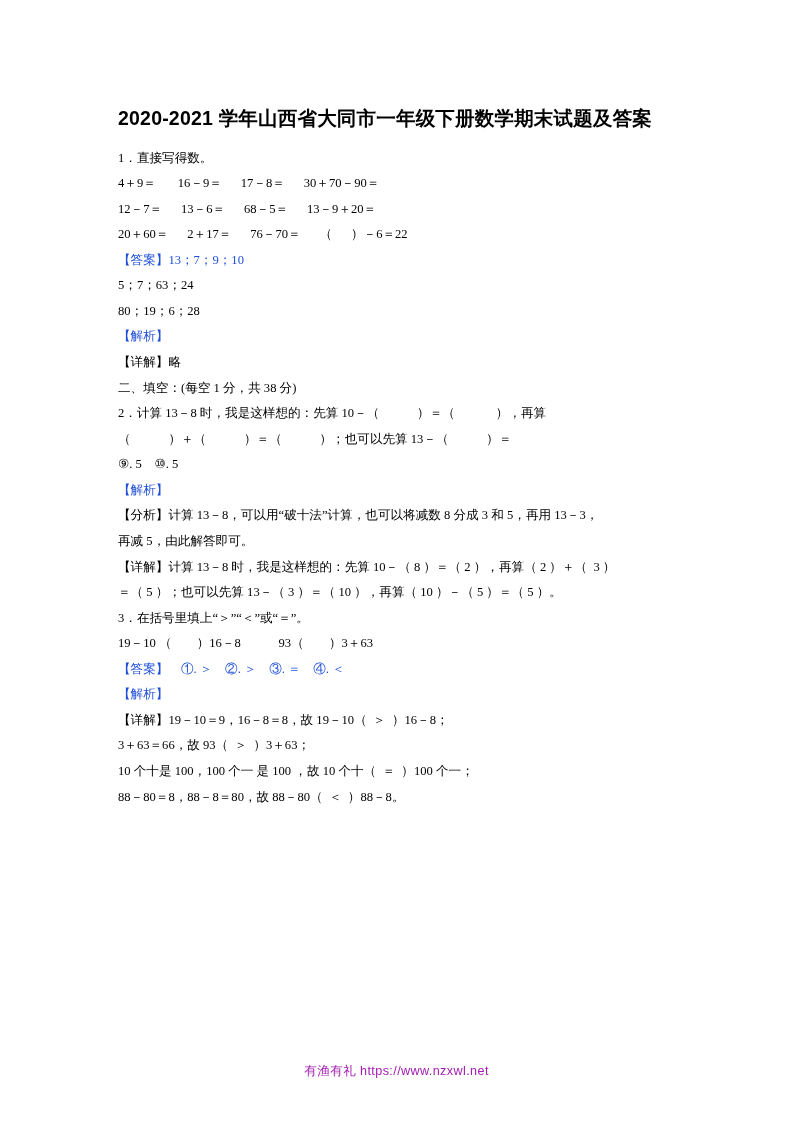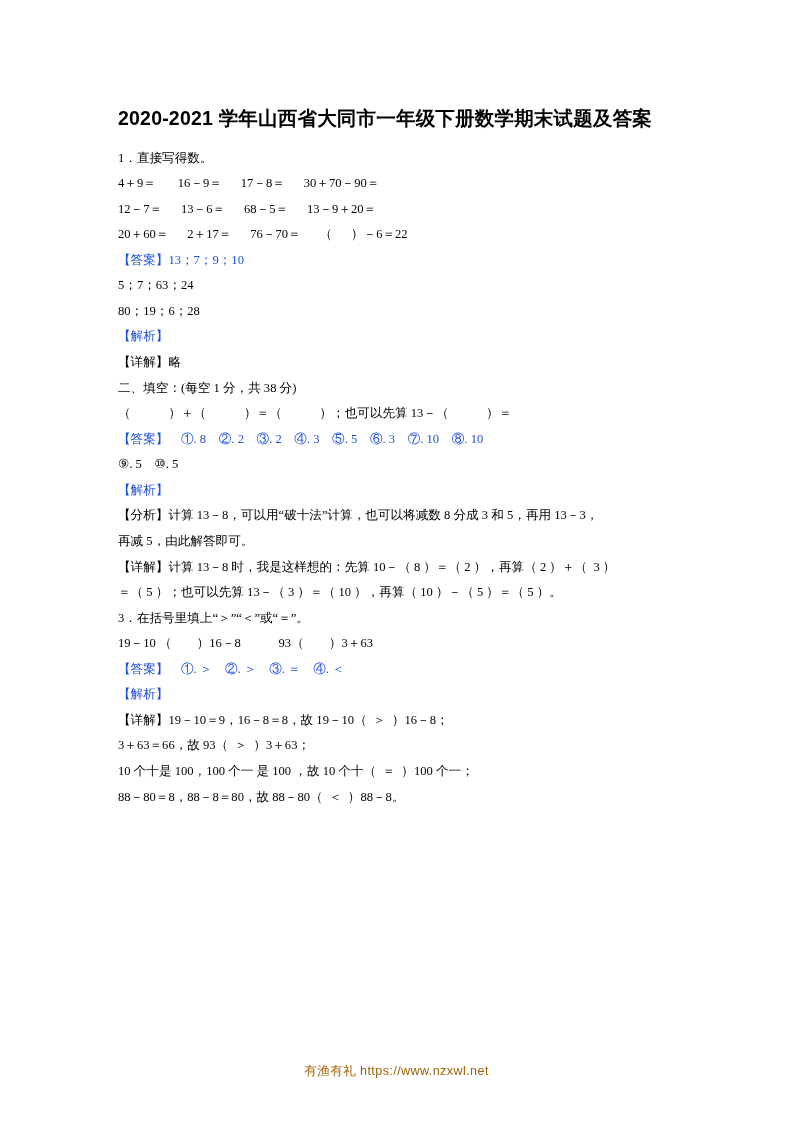--- a/index.html
+++ b/index.html
@@ -41,21 +41,21 @@
   .tag-blue {
     color: #1d4ed8;
   }
   .footer {
     position: absolute;
     left: 0;
     top: 1063px;
     width: 793px;
     text-align: center;
     font-size: 12.6px;
-    color: #a16207;
+    color: #a21caf;
     font-family: "Liberation Sans", "DejaVu Sans", sans-serif;
     letter-spacing: 0.4px;
   }
   .block { margin: 0; padding: 0; }
 </style>
 </head>
 <body>
 
 <div class="page">
   <h1 class="doc-title">2020-2021 学年山西省大同市一年级下册数学期末试题及答案</h1>
@@ -63,22 +63,22 @@
     <p class="line">1．直接写得数。</p>
     <p class="line">4＋9＝       16－9＝      17－8＝      30＋70－90＝</p>
     <p class="line">12－7＝      13－6＝      68－5＝      13－9＋20＝</p>
     <p class="line">20＋60＝      2＋17＝      76－70＝      （      ）－6＝22</p>
     <p class="line tag-blue">【答案】13；7；9；10</p>
     <p class="line">5；7；63；24</p>
     <p class="line">80；19；6；28</p>
     <p class="line tag-blue">【解析】</p>
     <p class="line">【详解】略</p>
     <p class="line">二、填空：(每空 1 分，共 38 分)</p>
+    <p class="line">2．计算 13－8 时，我是这样想的：先算 10－（            ）＝（             ），再算</p>
     <p class="line">（            ）＋（            ）＝（            ）；也可以先算 13－（            ）＝</p>
-    <p class="line tag-blue">【答案】    ①. 8    ②. 2    ③. 2    ④. 3    ⑤. 5    ⑥. 3    ⑦. 10    ⑧. 10</p>
     <p class="line">⑨. 5    ⑩. 5</p>
     <p class="line tag-blue">【解析】</p>
     <p class="line">【分析】计算 13－8，可以用“破十法”计算，也可以将减数 8 分成 3 和 5，再用 13－3，</p>
     <p class="line">再减 5，由此解答即可。</p>
     <p class="line">【详解】计算 13－8 时，我是这样想的：先算 10－（ 8 ）＝（ 2 ），再算（ 2 ）＋（  3 ）</p>
     <p class="line">＝（ 5 ）；也可以先算 13－（ 3 ）＝（ 10 ），再算（ 10 ）－（ 5 ）＝（ 5 ）。</p>
     <p class="line">3．在括号里填上“＞”“＜”或“＝”。</p>
     <p class="line">19－10 （        ）16－8            93（        ）3＋63</p>
     <p class="line tag-blue">【答案】    ①. ＞    ②. ＞    ③. ＝    ④. ＜</p>
     <p class="line tag-blue">【解析】</p>

